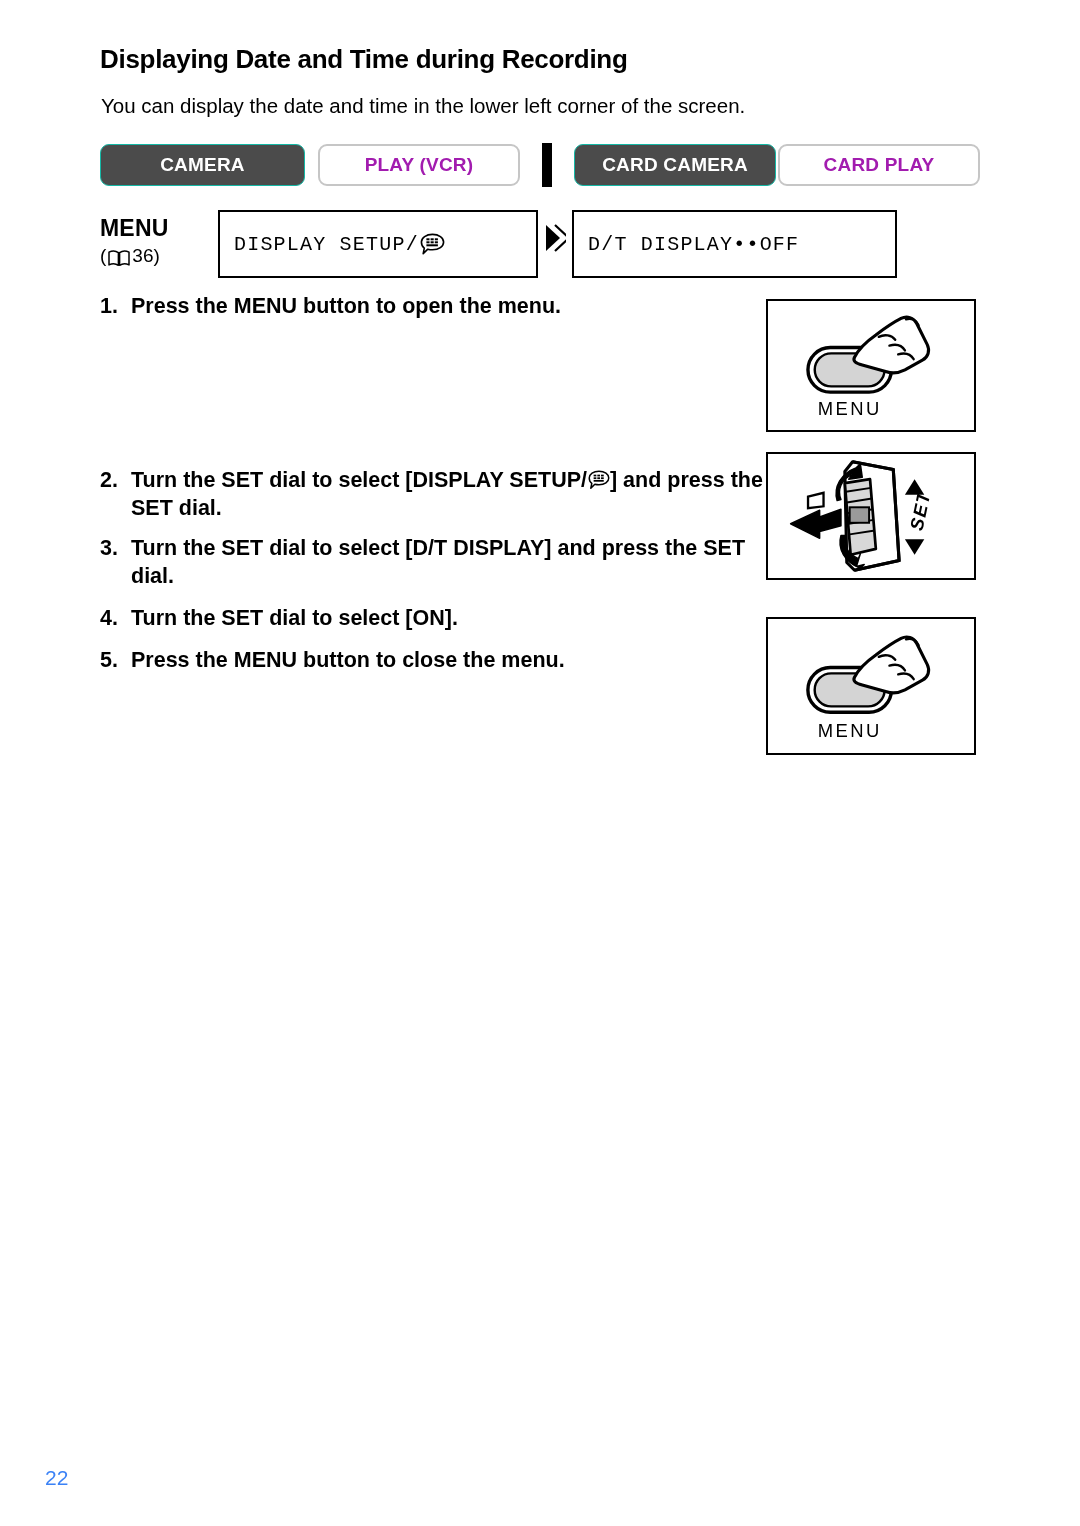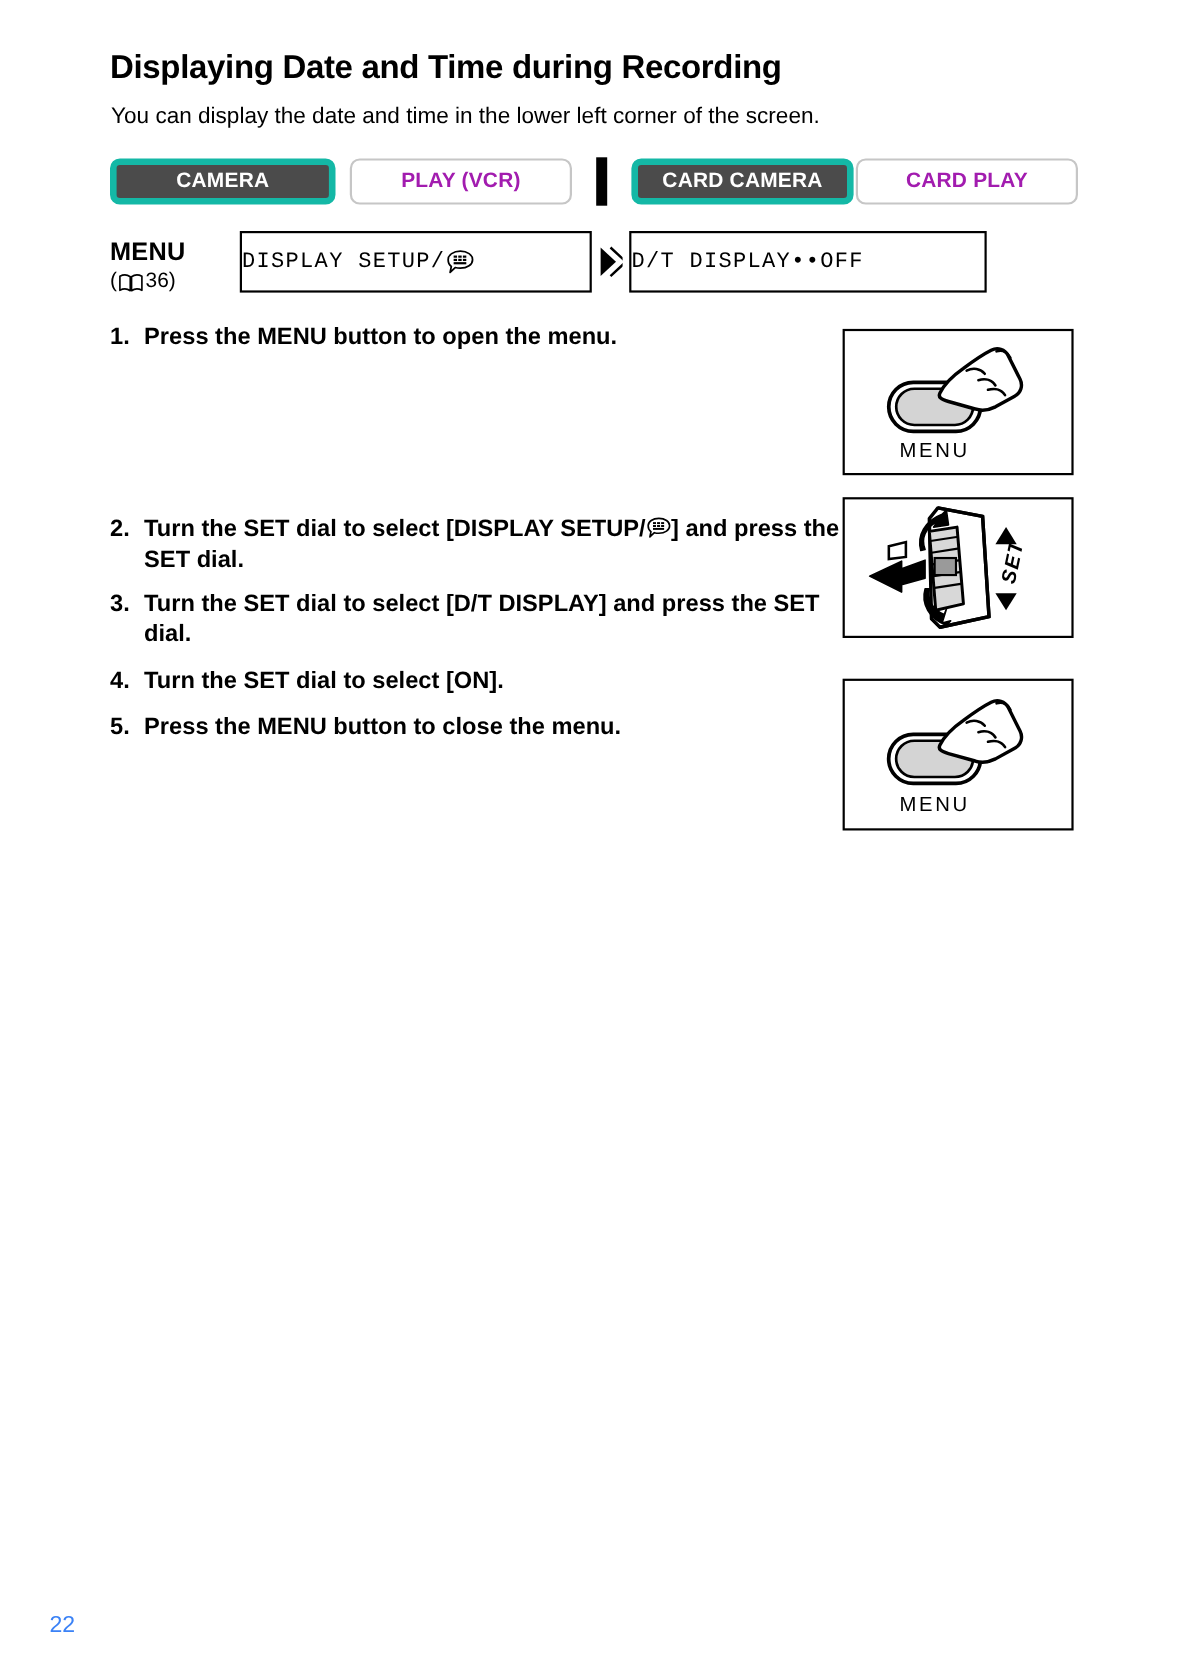--- a/index.html
+++ b/index.html
@@ -22,21 +22,21 @@
   }
 
   
   .title-block {
     position: absolute;
     left: 100px;
     top: 46px;
     width: 880px;
   }
   .title-text {
-    font-size: 30px;
+    font-size: 26px;
     font-weight: bold;
     letter-spacing: -0.3px;
     line-height: 1.05;
     white-space: nowrap;
     color: #000;
   }
   .title-rule {
     position: absolute;
     left: 100px;
     top: 76px;
@@ -72,21 +72,21 @@
     justify-content: center;
     font-size: 19px;
     font-weight: bold;
     letter-spacing: 0.2px;
     box-sizing: border-box;
     white-space: nowrap;
   }
   .mode-btn.on {
     background: #4b4b4b;
     color: #ffffff;
-    border: 6px solid #14b8a6;
+    border: 1px solid #14b8a6;
   }
   .mode-btn.off {
     background: #ffffff;
     color: #a21caf;
     border: 2px solid #c6c6c6;
   }
   .m-camera { width: 205px; }
   .m-play   { width: 202px; margin-left: 13px; }
   .m-cardcam{ width: 202px; margin-left: 13px; }
   .m-cardplay{ width: 202px; margin-left: 2px; }
@@ -127,24 +127,25 @@
   .book-icon {
     display: inline-block;
     width: 22px;
     height: 17px;
     position: relative;
     vertical-align: middle;
   }
 
   .menu-box {
     border: 2.5px solid #000;
-    height: 56px;
+    height: 68px;
     box-sizing: border-box;
     display: flex;
     align-items: center;
+    padding-left: 14px;
     font-family: "Liberation Mono", monospace;
     font-size: 20px;
     letter-spacing: 1.2px;
     white-space: nowrap;
   }
   .box-setup { width: 320px; }
   .box-dt    { width: 325px; }
 
   .path-arrow {
     width: 34px;

